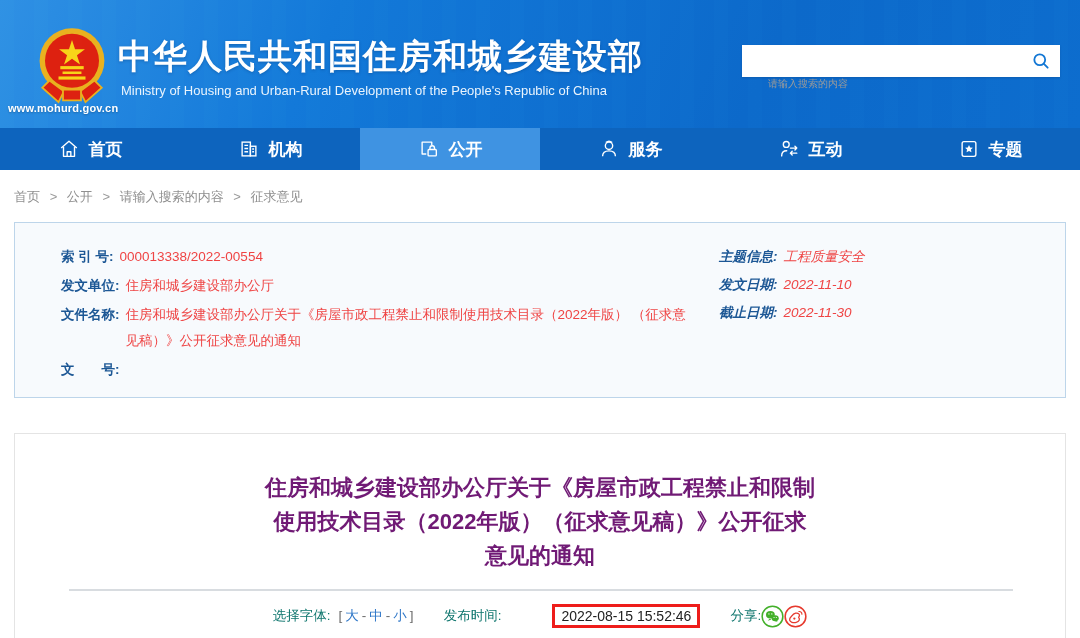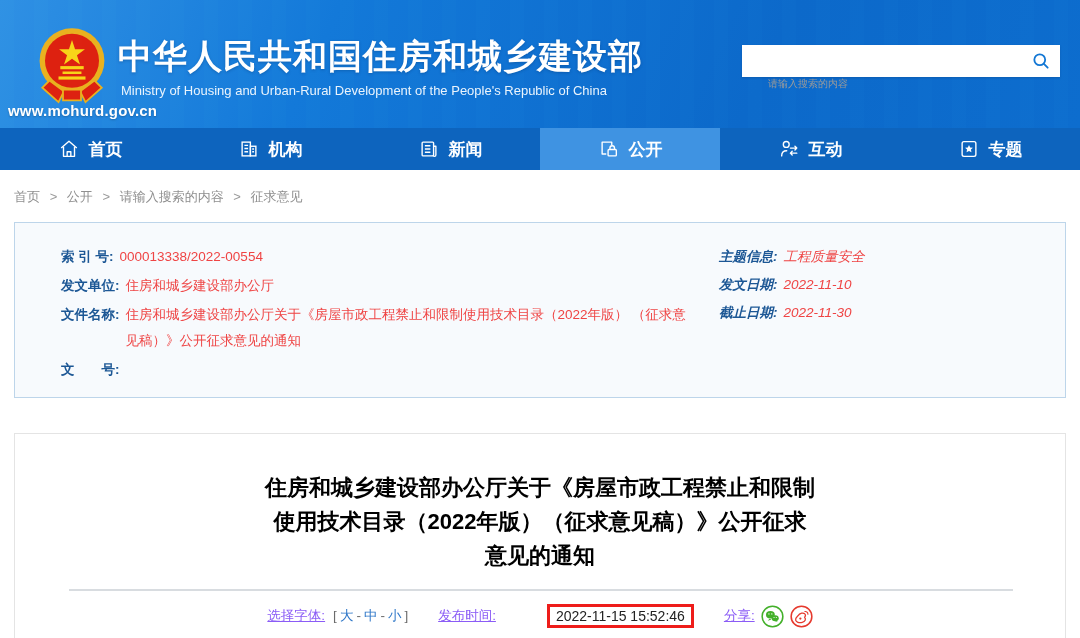--- a/index.html
+++ b/index.html
@@ -12,21 +12,21 @@
   .header{
     height:128px;position:relative;
     background:linear-gradient(115deg,#2f90e4 0%,#1379d9 30%,#0c69ca 70%,#0d6dce 100%);
   }
   .header::after{ 
     content:"";position:absolute;inset:0;
     background:repeating-linear-gradient(90deg,rgba(255,255,255,0.05) 0 14px,rgba(255,255,255,0) 14px 34px);
     opacity:.35;mix-blend-mode:overlay;pointer-events:none;
   }
   .emblem{position:absolute;left:36px;top:26px;}
-  .site-url{position:absolute;left:8px;top:102px;color:#fff;font-weight:bold;font-size:15px;letter-spacing:.2px;text-shadow:0 1px 2px rgba(0,0,0,.25);}
+  .site-url{position:absolute;left:8px;top:102px;color:#fff;font-weight:bold;font-size:11px;letter-spacing:.2px;text-shadow:0 1px 2px rgba(0,0,0,.25);}
   .h-title{position:absolute;left:118px;top:34px;color:#fff;font-size:34px;font-weight:bold;letter-spacing:1px;text-shadow:0 1px 3px rgba(0,40,90,.3);font-family:Liberation Mono, monospace;}
   .h-sub{position:absolute;left:121px;top:83px;color:#eaf4fd;font-size:13px;}
   .search{
     position:absolute;right:20px;top:45px;width:318px;height:32px;background:#fff;
     display:flex;align-items:center;box-shadow:0 1px 2px rgba(0,30,70,.2);
   }
   .search input{flex:1;border:0;outline:0;padding:0 26px;font-size:10px;color:#333;background:transparent;font-family:inherit;margin-top:44px;}
   .search input::placeholder{color:#999;}
   .search .s-btn{width:38px;height:32px;display:flex;align-items:center;justify-content:center;cursor:pointer;background:#fff;border:0;}
   
@@ -51,35 +51,35 @@
   .meta-row{display:flex;margin-bottom:8px;font-size:13.5px;line-height:20px;}
   .meta-label{color:#1c5795;font-weight:bold;white-space:pre;flex-shrink:0;margin-right:6px;}
   .meta-value{color:#ef4444;}
   .meta-left .meta-value{line-height:26px;margin-top:-3px;}
   .meta-left .meta-row{margin-bottom:6px;}
   
   .article-box{
     margin:35px 14px 0;border:1px solid #e4e4e4;background:#fff;
     height:300px;box-sizing:border-box;padding-top:37px;
   }
-  .a-title{width:760px;margin:0 auto;text-align:center;color:#000000;font-weight:bold;font-size:22px;line-height:34px;}
+  .a-title{width:760px;margin:0 auto;text-align:center;color:#701a75;font-weight:bold;font-size:22px;line-height:34px;}
   .divider{height:2px;background:#d8dce0;margin:16px 52px 0 54px;}
   .toolbar{
     display:flex;align-items:center;justify-content:center;gap:8px;
     margin-top:13px;font-size:13.5px;color:#4d4d4d;
   }
-  .toolbar .lbl{color:#8b5cf6;text-decoration:underline;}
+  .toolbar .lbl{color:#0f766e;}
   .font-links{color:#6b6b6b;}
   .font-links a{color:#2f77c8;text-decoration:none;cursor:pointer;margin:0 3px;}
   .publish-group{margin-left:22px;display:flex;align-items:center;gap:47px;}
   .timestamp{
     border:3px solid #ee1d1a;padding:1px 6px;margin-left:4px;
     color:#222;font-size:14px;background:#fff;
   }
-  .share-group{margin-left:22px;display:flex;align-items:center;gap:6px;}
+  .share-group{margin-left:22px;display:flex;align-items:center;}
   .share-ic{cursor:pointer;display:block;}
 </style>
 </head>
 <body>
 
 <div class="header">
   <div class="emblem">
     <svg width="72" height="82" viewBox="0 0 80 90">
       <circle cx="40" cy="38" r="36" fill="#e9b11f"></circle>
       <circle cx="40" cy="38" r="30" fill="#dd2110"></circle>
@@ -116,35 +116,35 @@
     <span>首页</span>
   </div>
   <div class="nav-item">
     <svg width="22" height="22" viewBox="0 0 24 24" fill="none" stroke="#fff" stroke-width="1.5">
       <rect x="4.5" y="4.5" width="9" height="15"></rect>
         <rect x="13.5" y="9" width="6" height="10.5"></rect>
       <path d="M7 8 h4 M7 11.5 h4 M7 15 h4 M15.5 12 h2 M15.5 15 h2"></path>
     </svg>
     <span>机构</span>
   </div>
-  <div class="nav-item">
-    <svg width="22" height="22" viewBox="0 0 24 24" fill="none" stroke="#fff" stroke-width="1.5" stroke-linejoin="round">
-      <rect x="4.5" y="4.5" width="12.5" height="15" rx="1"></rect>
-        <path d="M17 9 h2.5 v9.5 a1.5 1.5 0 0 1 -3 0"></path>
-      <path d="M7.5 8.5 h6 M7.5 12 h6 M7.5 15.5 h6"></path>
-    </svg>
-    <span>新闻</span>
-  </div>
   <div class="nav-item active">
     <svg width="22" height="22" viewBox="0 0 24 24" fill="none" stroke="#fff" stroke-width="1.5" stroke-linejoin="round">
       <path d="M15 8 V4.5 H4.5 V17.5 H9"></path>
         <rect x="11" y="12.5" width="9" height="7" rx="1"></rect>
       <path d="M13 12.5 v-1.5 a2.5 2.5 0 0 1 5 0 v1.5"></path>
     </svg>
     <span>公开</span>
+  </div>
+  <div class="nav-item">
+    <svg width="22" height="22" viewBox="0 0 24 24" fill="none" stroke="#fff" stroke-width="1.5">
+      <circle cx="12" cy="8.5" r="4"></circle>
+        <path d="M5 20 c0-4 3.2-6 7-6 s7 2 7 6"></path>
+        <path d="M8.5 5 a5.5 5.5 0 0 1 7 0"></path>
+    </svg>
+    <span>服务</span>
   </div>
   <div class="nav-item">
     <svg width="22" height="22" viewBox="0 0 24 24" fill="none" stroke="#fff" stroke-width="1.5" stroke-linecap="round" stroke-linejoin="round">
       <circle cx="9" cy="7" r="3.2"></circle>
         <path d="M4 19.5 c0-3.6 2.3-5.6 5.5-5.6"></path>
       <path d="M13.5 11 h7 M18.5 9 l2 2 -2 2"></path>
         <path d="M20.5 16.5 h-7 M15.5 14.5 l-2 2 2 2"></path>
     </svg>
     <span>互动</span>
   </div>
@@ -207,21 +207,21 @@
     <div>住房和城乡建设部办公厅关于《房屋市政工程禁止和限制</div>
     <div>使用技术目录（2022年版）（征求意见稿）》公开征求</div>
     <div>意见的通知</div>
   </div>
   <div class="divider"></div>
   <div class="toolbar">
     <span class="lbl">选择字体:</span>
     <span class="font-links"><span>[</span><a>大</a><span>-</span><a>中</a><span>-</span><a>小</a><span>]</span></span>
     <span class="publish-group">
       <span class="lbl">发布时间:</span>
-      <span class="timestamp">2022-11-15 15:52:46</span>
+      <span class="timestamp">2022-08-15 15:52:46</span>
     </span>
     <span class="share-group">
       <span class="lbl">分享:</span>
       <svg class="share-ic" width="23" height="23" viewBox="0 0 24 24">
         <circle cx="12" cy="12" r="10.8" fill="#fff" stroke="#43b02a" stroke-width="1.6"></circle>
         <ellipse cx="9.8" cy="10.2" rx="4.6" ry="3.9" fill="#43b02a"></ellipse>
         <ellipse cx="14.8" cy="13.8" rx="3.7" ry="3.1" fill="#43b02a"></ellipse>
         <path d="M7 16.5 l2-2.2 2 .8z M17.5 17.8 l-1.8-1.6 -1.6.6z" fill="#43b02a"></path>
         <circle cx="8.3" cy="9.3" r=".7" fill="#fff"></circle>
           <circle cx="11.3" cy="9.3" r=".7" fill="#fff"></circle>

